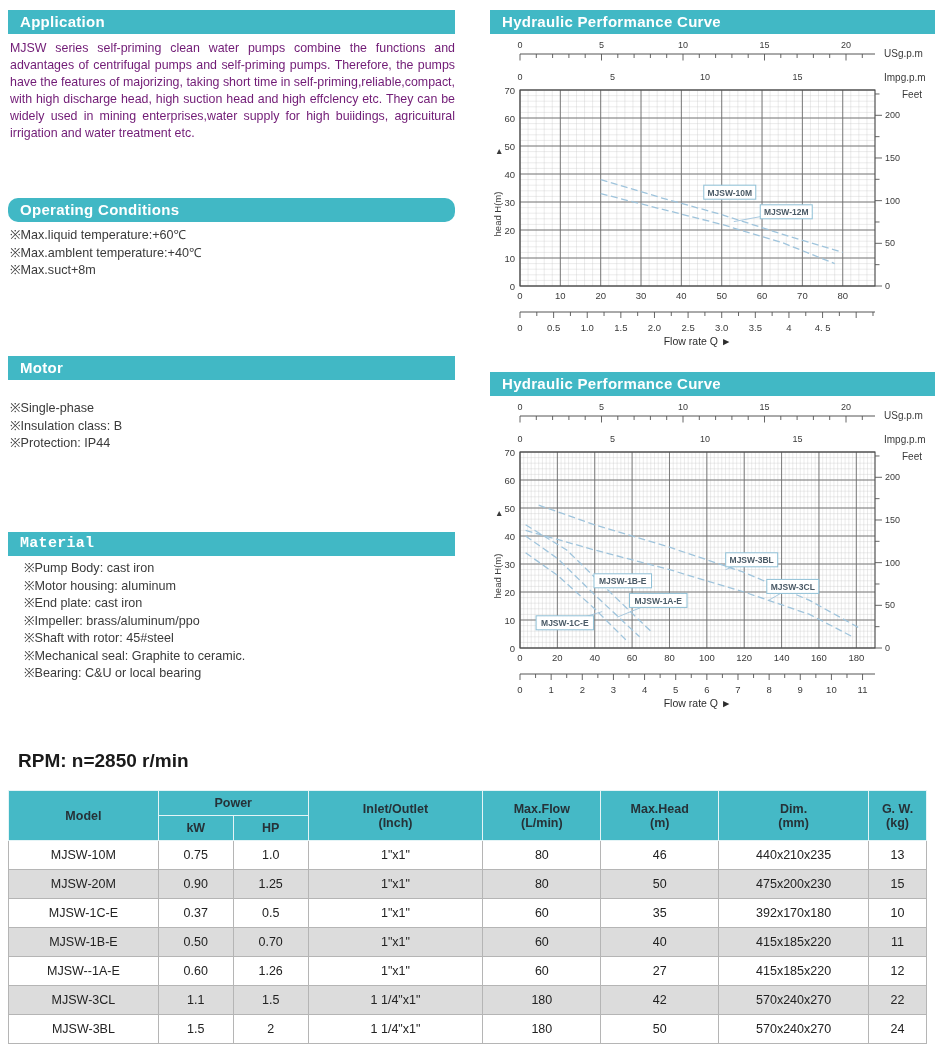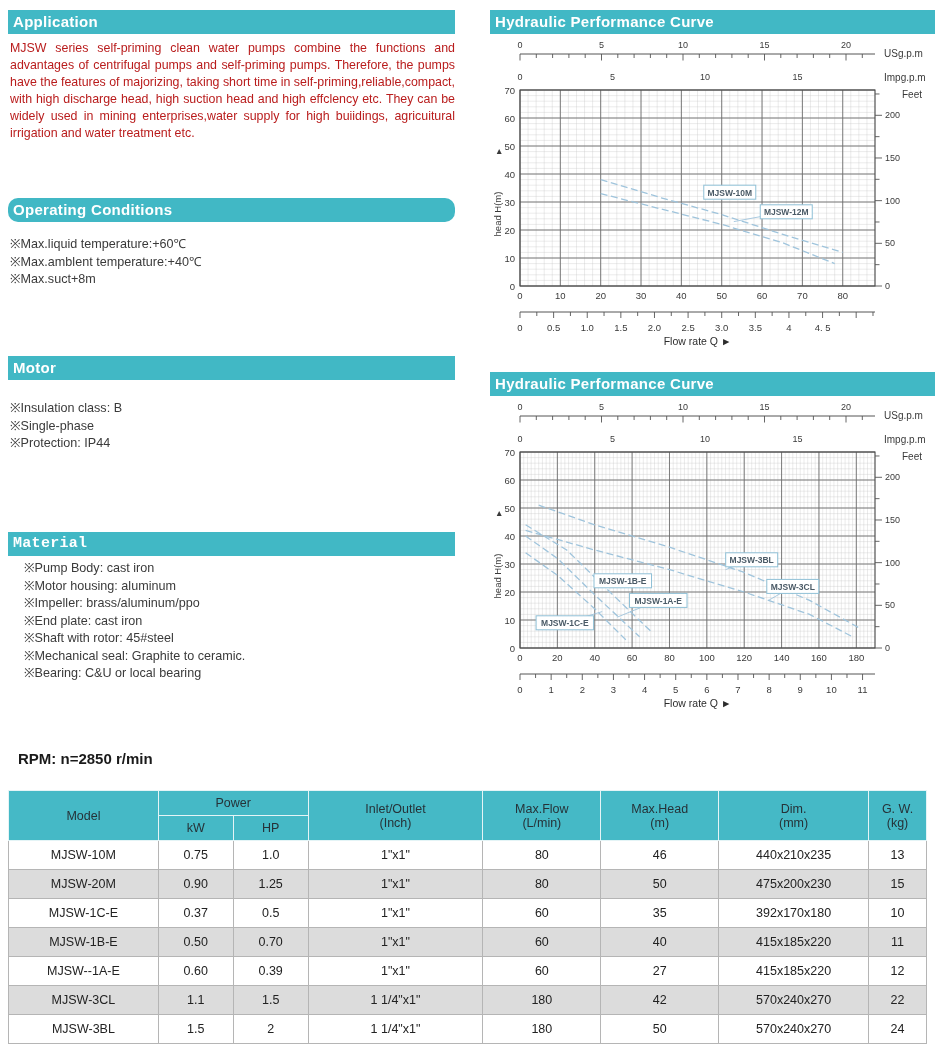--- a/index.html
+++ b/index.html
@@ -1,72 +1,72 @@
 <!DOCTYPE html>
 <html><head>
 <meta charset="utf-8">
 <style>
   html,body{margin:0;padding:0;background:#fff;}
   body{font-family:"Liberation Sans", sans-serif;}
   .page{position:relative;width:935px;height:1059px;background:#fff;overflow:hidden;}
   .sec-header{position:absolute;height:24px;line-height:24px;background:#41b8c5;color:#fff;
-    font-size:15px;font-weight:bold;padding-left:5px;letter-spacing:.3px;box-sizing:border-box;}
+    font-size:15px;font-weight:bold;padding-left:12px;letter-spacing:.3px;box-sizing:border-box;}
   .left-col{left:8px;width:447px;}
   .right-col{left:490px;width:485px;}
   .body-text{position:absolute;left:10px;width:445px;font-size:12.4px;line-height:17px;
-    color:#b91c1c;text-align:justify;}
+    color:#701a75;text-align:justify;}
   .spec-list{position:absolute;left:10px;width:445px;font-size:12.6px;line-height:17.5px;color:#3a3a3a;}
-  .rpm-heading{position:absolute;left:18px;top:750px;font-size:15px;font-weight:bold;color:#1a1a1a;}
+  .rpm-heading{position:absolute;left:18px;top:750px;font-size:19px;font-weight:bold;color:#1a1a1a;}
   .chart-svg{position:absolute;width:445px;height:312px;}
   
   .t85{font-size:8.5px;fill:#3a3a3a;}
   .t9{font-size:9px;fill:#3a3a3a;}
   .t95{font-size:9.5px;fill:#3a3a3a;}
   .t10{font-size:10px;fill:#3a3a3a;}
   .t10b{font-size:10.5px;fill:#2c2c2c;}
   .tlabel{font-size:8.5px;font-weight:bold;fill:#4a5a66;}
   
   table.spec{position:absolute;left:8px;top:790px;width:919px;border-collapse:collapse;
     font-size:12.5px;color:#222;}
   table.spec th,table.spec td{border:1px solid #b5b5b5;text-align:center;padding:0;}
   table.spec{border:1px solid #8a8a8a;}
-  table.spec thead th{background:#45b9c6;color:#263238;font-weight:normal;font-size:12.5px;
+  table.spec thead th{background:#45b9c6;color:#263238;font-weight:bold;font-size:12.5px;
     height:24px;border:1px solid #e4f4f6;}
   table.spec tbody td{height:28px;background:#fff;}
   table.spec tbody tr:nth-child(even) td{background:#dcdcdc;}
   table.spec thead{border-bottom:1px solid #8a8a8a;}
 </style>
 </head>
 <body>
 
 <div class="page">
 
   <div class="sec-header left-col" style="top:10px;">Application</div>
   <div class="body-text" style="top:40px;">MJSW series self-priming clean water pumps combine the functions and advantages of centrifugal pumps and self-priming pumps. Therefore, the pumps have the features of majorizing, taking short time in self-priming,reliable,compact, with high discharge head, high suction head and high effclency etc. They can be widely used in mining enterprises,water supply for high buiidings, agricuitural irrigation and water treatment etc.</div>
 
   <div class="sec-header left-col" style="top:198px;border-radius:10px;">Operating Conditions</div>
-  <div class="spec-list" style="top:227px;margin-top:9px;">
+  <div class="spec-list" style="top:227px;">
       <div>※Max.liquid temperature:+60℃</div>
       <div>※Max.amblent temperature:+40℃</div>
       <div>※Max.suct+8m</div>
     </div>
 
   <div class="sec-header left-col" style="top:356px;">Motor</div>
   <div class="spec-list" style="top:400px;">
+      <div>※Single-phase</div>
       <div>※Insulation class: B</div>
-      <div>※Single-phase</div>
       <div>※Protection: IP44</div>
     </div>
 
   <div class="sec-header left-col" style="top:532px;font-family:Liberation Mono, monospace;">Material</div>
   <div class="spec-list" style="top:560px;margin-left:14px;">
       <div>※Pump Body: cast iron</div>
       <div>※Motor housing: aluminum</div>
+      <div>※End plate: cast iron</div>
       <div>※Impeller: brass/aluminum/ppo</div>
-      <div>※End plate: cast iron</div>
       <div>※Shaft with rotor: 45#steel</div>
       <div>※Mechanical seal: Graphite to ceramic.</div>
       <div>※Bearing: C&amp;U or local bearing</div>
     </div>
 
   <div class="sec-header right-col" style="top:10px;">Hydraulic Performance Curve</div>
   <svg id="chart0" class="chart-svg" style="left:490px;top:36px;" viewBox="0 0 445 312">
       <line x1="30" y1="18" x2="385" y2="18" stroke="#555" stroke-width="1"></line>
       <line x1="30" y1="18" x2="30" y2="24.5" stroke="#555" stroke-width="0.9"></line>
       <line x1="46.3" y1="18" x2="46.3" y2="22" stroke="#555" stroke-width="0.9"></line>
@@ -638,21 +638,21 @@
           <td>0.70</td>
           <td>1"x1"</td>
           <td>60</td>
           <td>40</td>
           <td>415x185x220</td>
           <td>11</td>
         </tr>
         <tr>
           <td>MJSW--1A-E</td>
           <td>0.60</td>
-          <td>0.39</td>
+          <td>1.26</td>
           <td>1"x1"</td>
           <td>60</td>
           <td>27</td>
           <td>415x185x220</td>
           <td>12</td>
         </tr>
         <tr>
           <td>MJSW-3CL</td>
           <td>1.1</td>
           <td>1.5</td>

